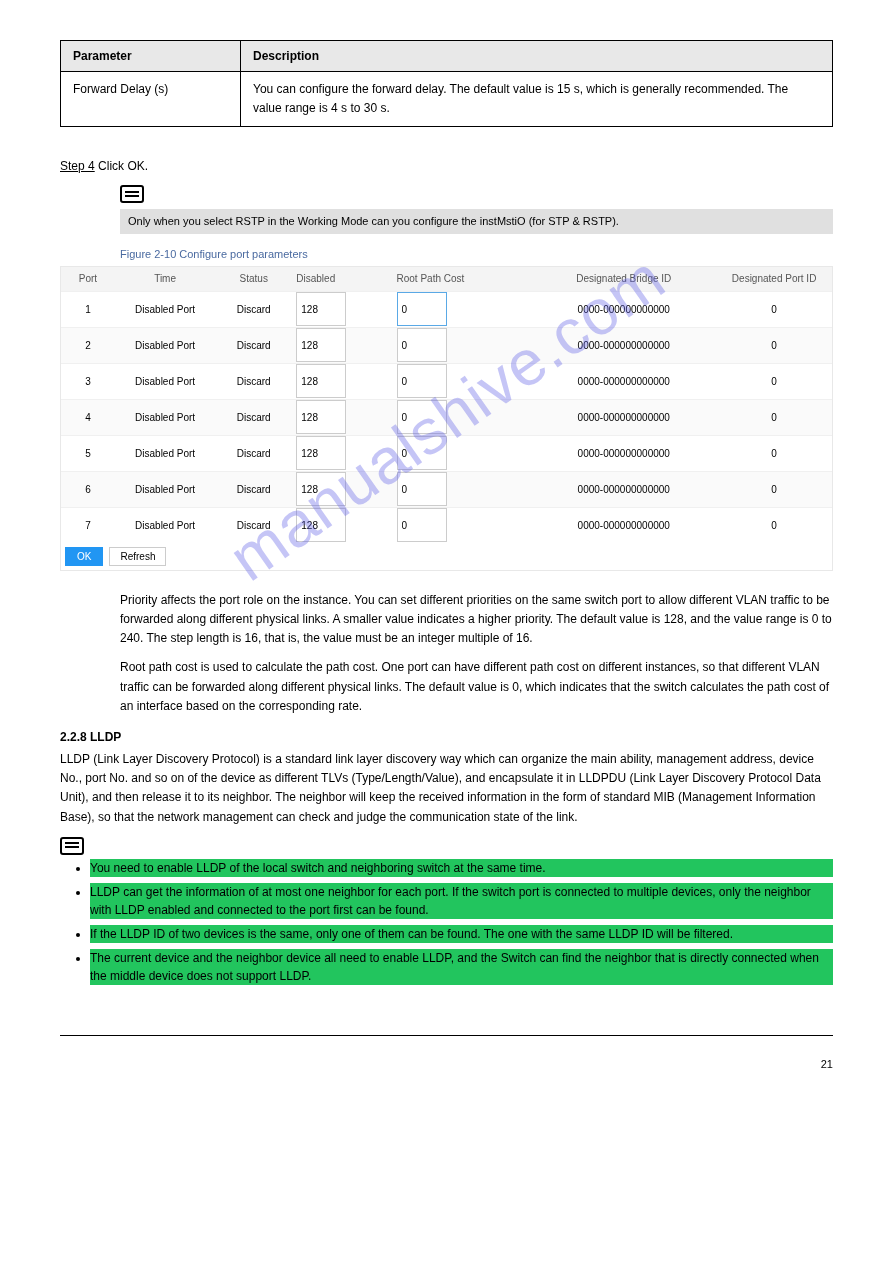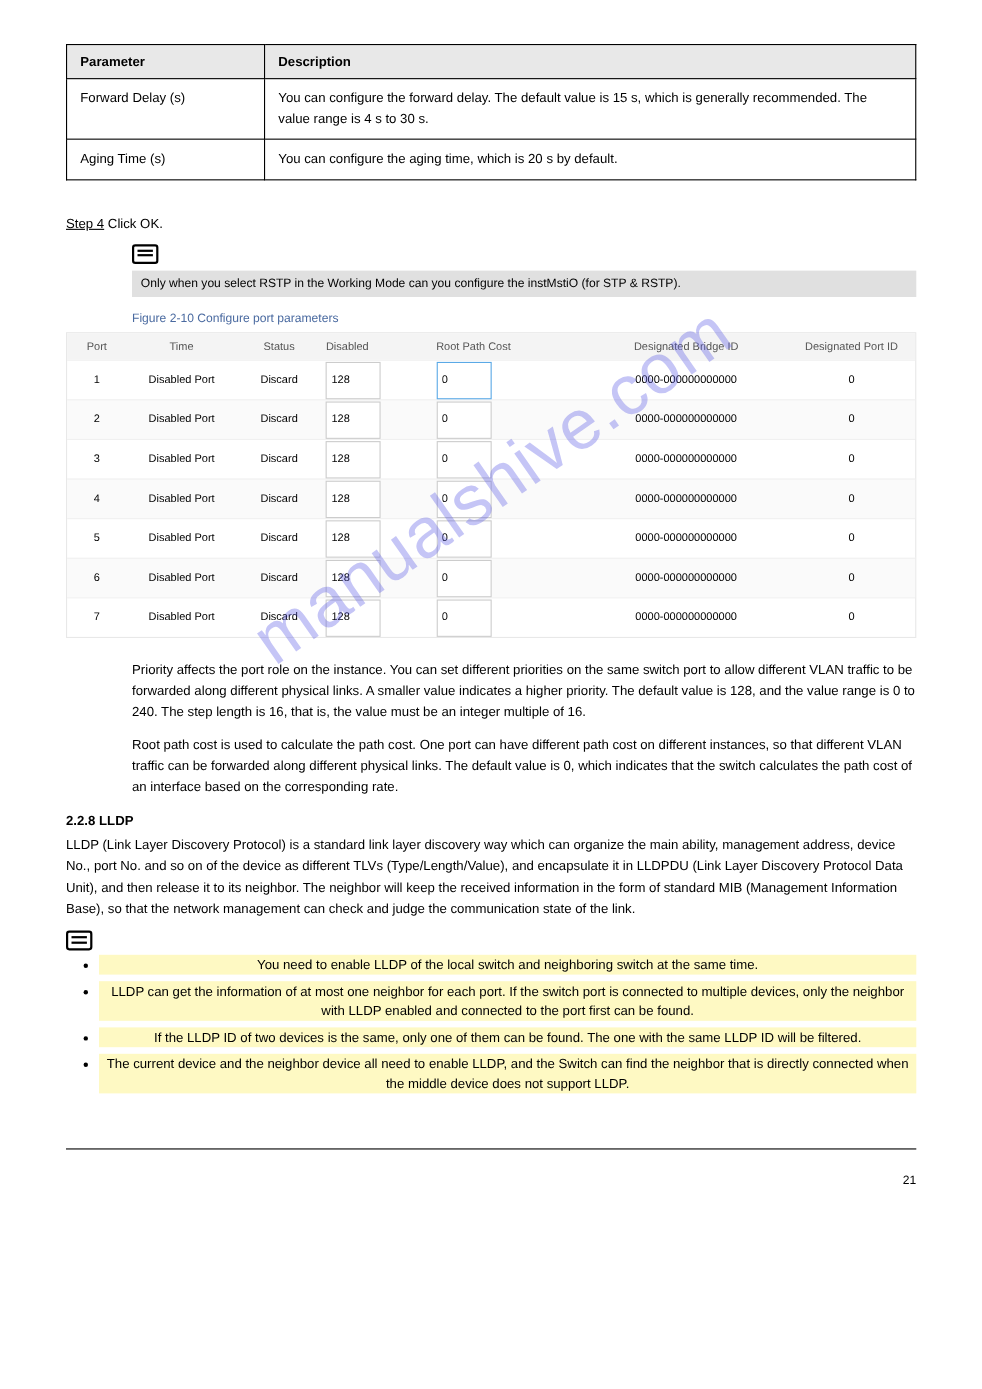--- a/index.html
+++ b/index.html
@@ -121,21 +121,21 @@
     font-weight: 400;
     pointer-events: none;
     white-space: nowrap;
     letter-spacing: 1px;
   }
   .screenshot-wrap { position: relative; }
   .prose p { line-height: 1.6; margin-bottom: 10px; font-size: 12px; }
   .section-num { font-weight: bold; margin-top: 14px; margin-bottom: 6px; }
   .bullets { margin-left: 30px; }
   .bullets li { list-style: disc; margin-bottom: 6px; line-height:1.5; }
-  .bullets .hl { background:#fef9c3;text-align:center; }
+  .bullets .hl { background:#22c55e; }
   .page-footer {
     border-top: 1px solid #000;
     margin-top: 50px;
     padding-top: 22px;
     text-align: right;
     font-size: 11px;
   }
 </style>
 </head>
 <body>
@@ -145,24 +145,20 @@
     <tr>
       <th class="col-param">Parameter</th>
       <th>Description</th>
     </tr>
   </thead>
   <tbody>
     <tr>
       <td>Forward Delay (s)</td>
       <td>You can configure the forward delay. The default value is 15 s, which is generally recommended. The value range is 4 s to 30 s.</td>
     </tr>
-    <tr>
-      <td>Aging Time (s)</td>
-      <td>You can configure the aging time, which is 20 s by default.</td>
-    </tr>
   </tbody>
 </table>
 
 <ul class="step-list">
   <li>
     <span class="step-underline">Step 4</span>
     <span>Click OK.</span>
   </li>
 </ul>
 
@@ -244,20 +240,24 @@
         <div class="sh-row">
           <div class="c-port">7</div>
           <div class="c-role">Disabled Port</div>
           <div class="c-status">Discard</div>
           <div class="c-prio"><input class="mini-input" value="128" style=""></div>
           <div class="c-cost"><input class="mini-input" value="0" style=""></div>
           <div class="c-bridge">0000-000000000000</div>
           <div class="c-dport">0</div>
         </div>
       </div>
+    <div class="sh-footer">
+      <button class="btn-ok">OK</button>
+      <button class="btn-refresh">Refresh</button>
+    </div>
   </div>
   <div class="watermark">manualshive.com</div>
 </div>
 
 <div class="prose" style="padding-left:60px;">
   <p>Priority affects the port role on the instance. You can set different priorities on the same switch port to allow different VLAN traffic to be forwarded along different physical links. A smaller value indicates a higher priority. The default value is 128, and the value range is 0 to 240. The step length is 16, that is, the value must be an integer multiple of 16.</p>
   <p>Root path cost is used to calculate the path cost. One port can have different path cost on different instances, so that different VLAN traffic can be forwarded along different physical links. The default value is 0, which indicates that the switch calculates the path cost of an interface based on the corresponding rate.</p>
 </div>
 
 <div class="section-num">2.2.8 LLDP</div>

